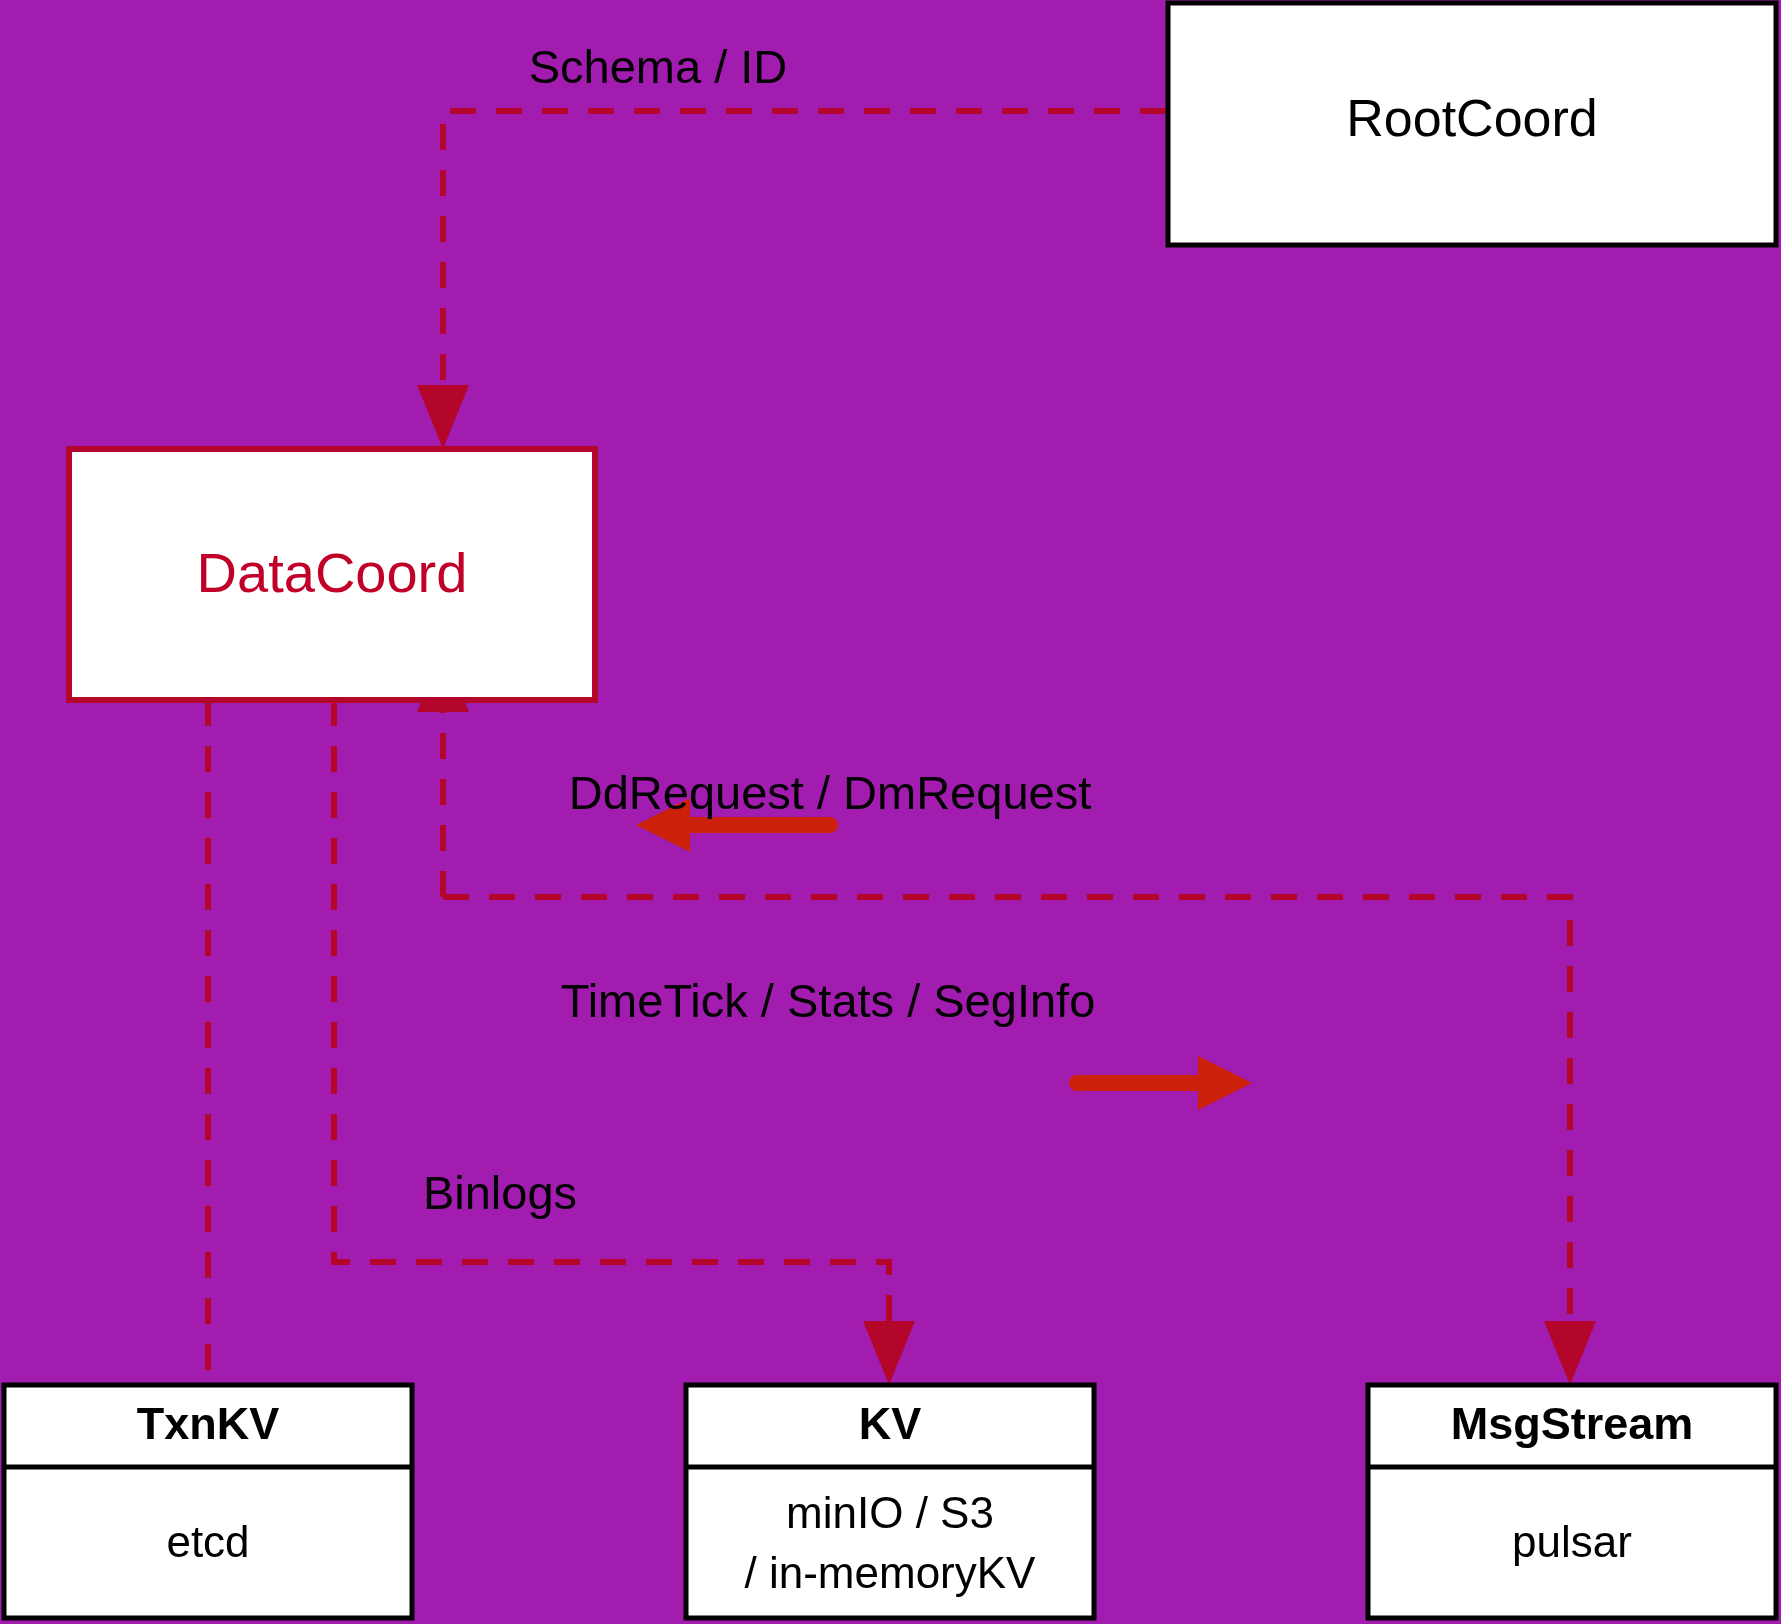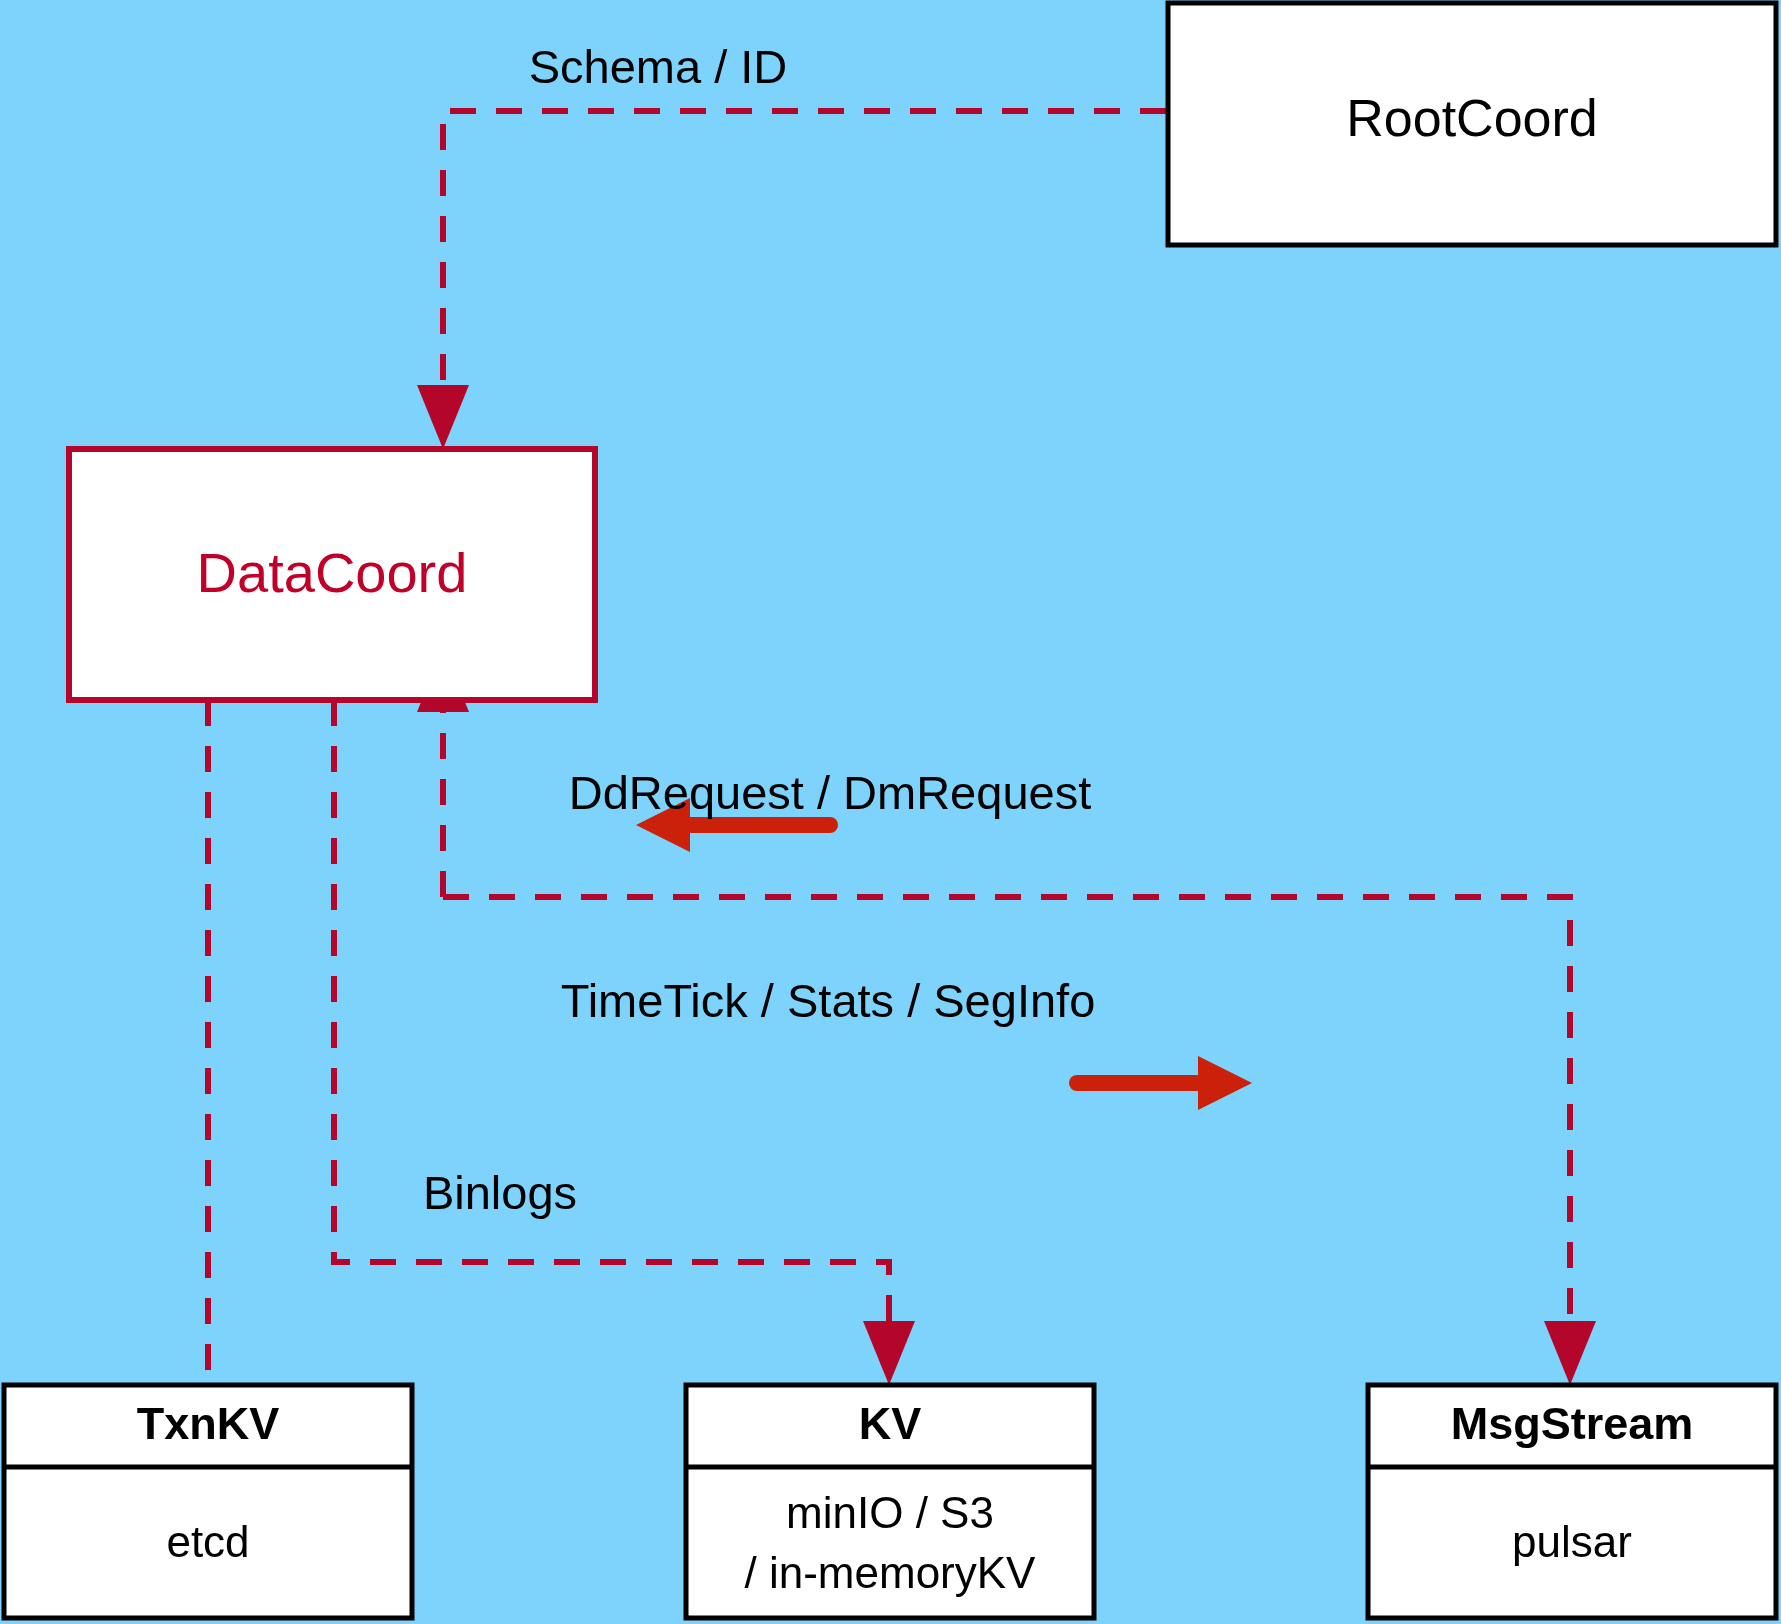--- a/index.html
+++ b/index.html
@@ -7,21 +7,21 @@
     padding: 0;
     background: #ffffff;
   }
   body {
     font-family: "Liberation Sans", sans-serif;
   }
   #diagram-root {
     position: relative;
     width: 1781px;
     height: 1624px;
-    background: #7dd3fc;
+    background: #a21caf;
     overflow: hidden;
   }
   svg.diagram-canvas {
     position: absolute;
     top: 0;
     left: 0;
     width: 1781px;
     height: 1624px;
   }
   .node-box-black {

